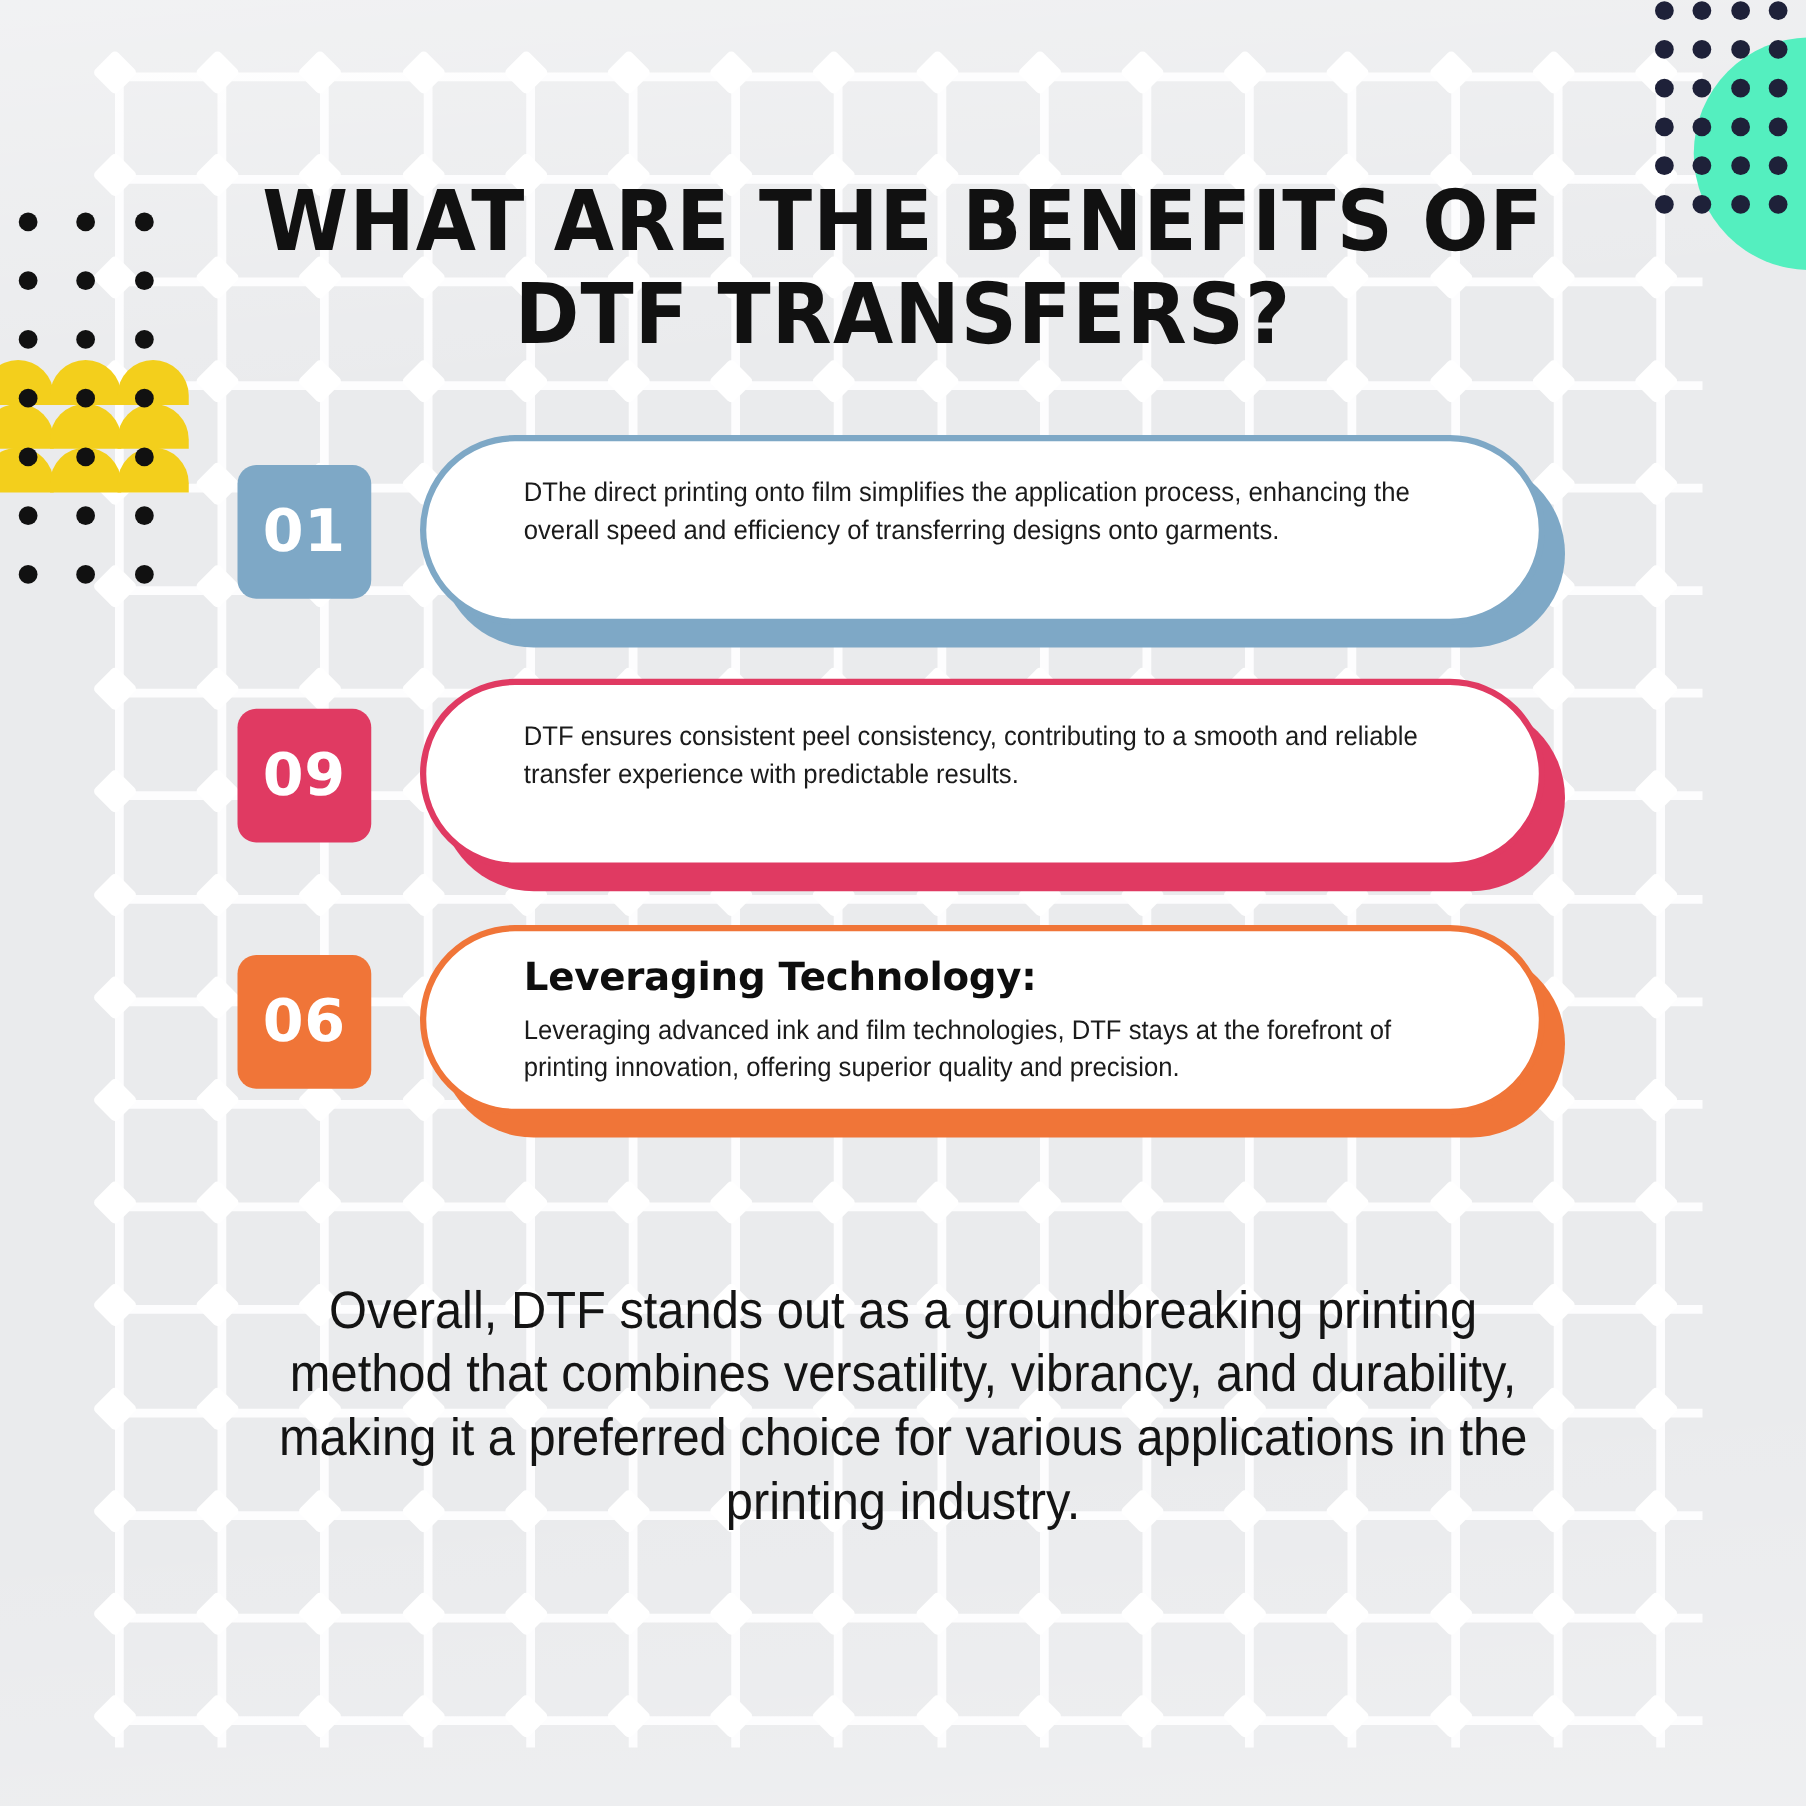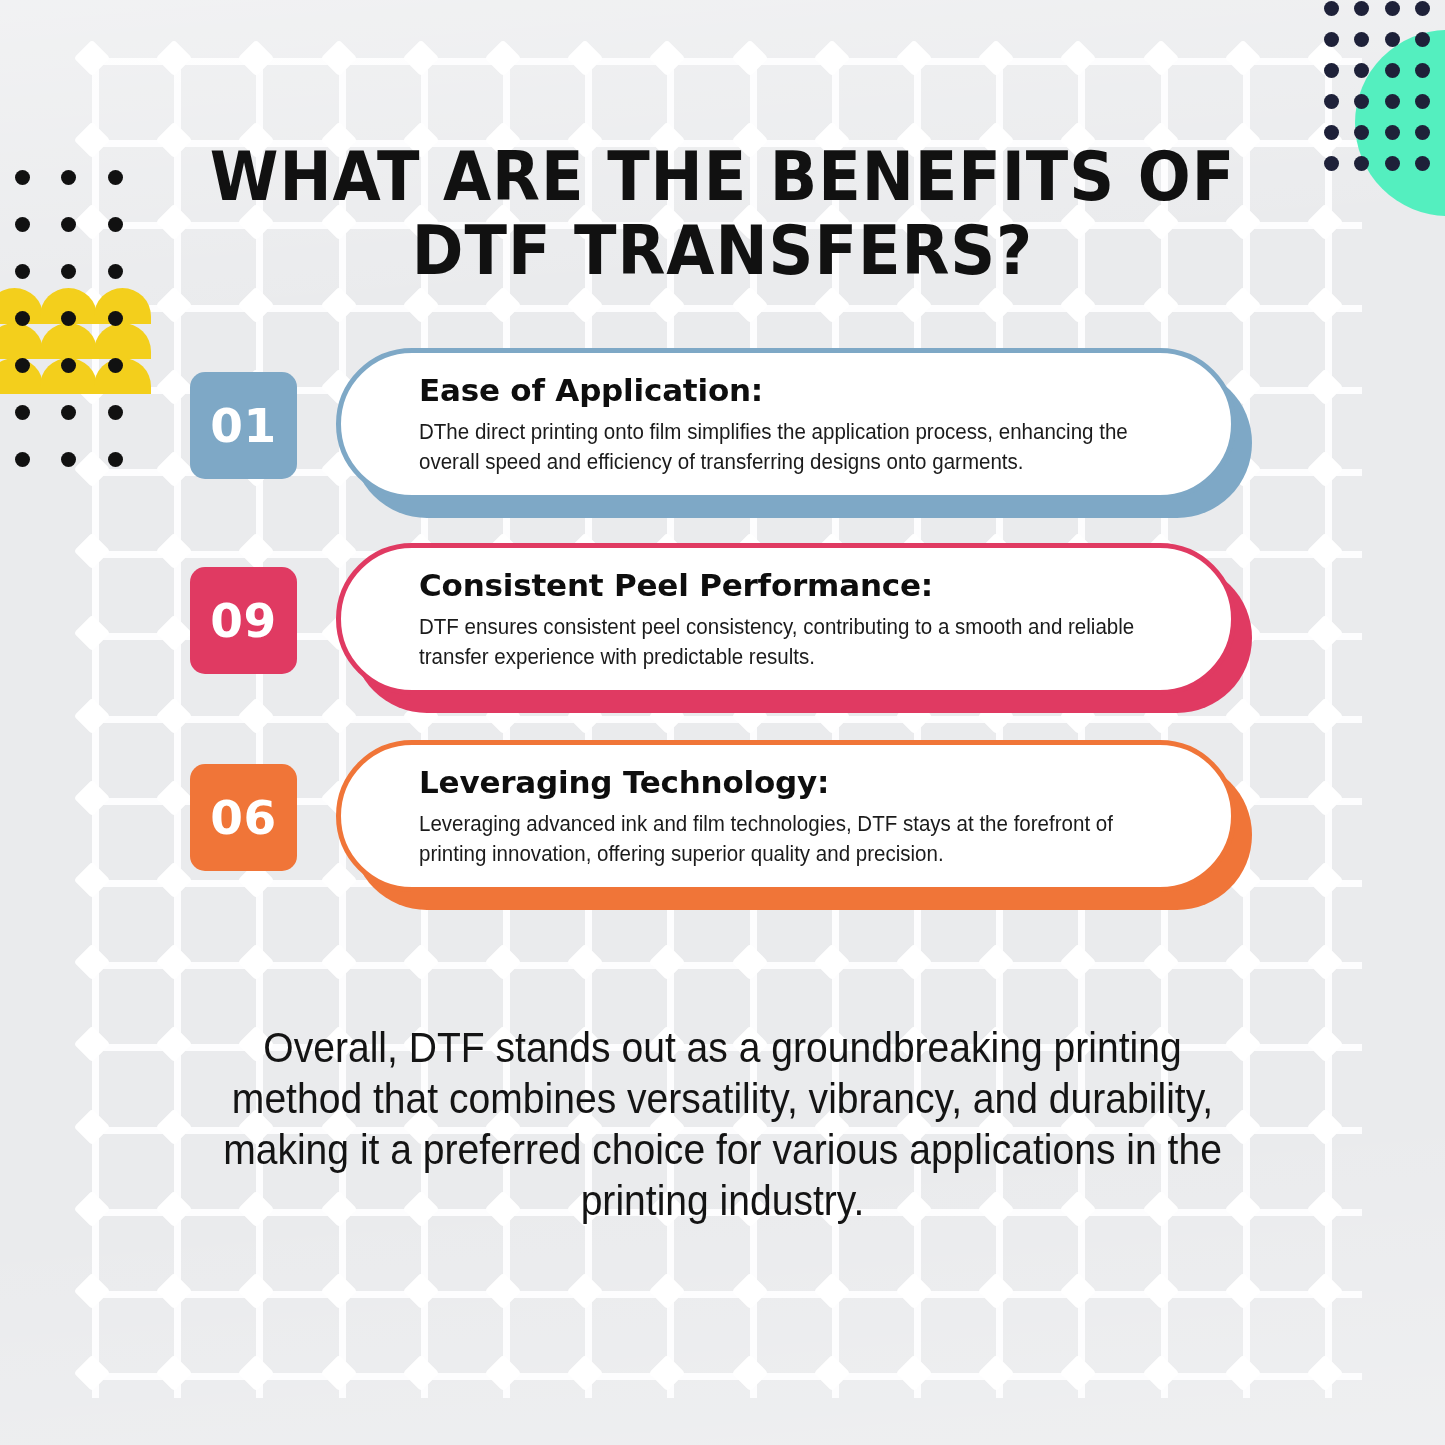--- a/index.html
+++ b/index.html
@@ -540,34 +540,32 @@
       <div class="dot" style="left:61px;top:451.5px;width:15px;height:15px;background:#111111"></div>
       <div class="dot" style="left:107.5px;top:451.5px;width:15px;height:15px;background:#111111"></div>
     </div>
 
   <div class="title">WHAT ARE THE BENEFITS OF DTF TRANSFERS?</div>
 
   <div class="card-row" style="top:348px;">
     <div class="card-shadow" style="top: 20px; background: rgb(126, 168, 198);"></div>
     <div class="card" style="border-color: rgb(126, 168, 198);">
       <div class="card-inner">
-        <div class="card-title">Ease of Application:</div>
         <div class="card-body">DThe direct printing onto film simplifies the application process, enhancing the overall speed and efficiency of transferring designs onto garments.</div>
       </div>
     </div>
     <div class="num-box" style="top: 24px; background: rgb(126, 168, 198);">
       <span>01</span>
     </div>
   </div>
 
   <div class="card-row" style="top:543px;">
     <div class="card-shadow" style="top: 20px; background: rgb(224, 58, 98);"></div>
     <div class="card" style="border-color: rgb(224, 58, 98);">
       <div class="card-inner">
-        <div class="card-title">Consistent Peel Performance:</div>
         <div class="card-body">DTF ensures consistent peel consistency, contributing to a smooth and reliable transfer experience with predictable results.</div>
       </div>
     </div>
     <div class="num-box" style="top: 24px; background: rgb(224, 58, 98);">
       <span>09</span>
     </div>
   </div>
 
   <div class="card-row" style="top:740px;">
     <div class="card-shadow" style="top: 20px; background: rgb(240, 117, 56);"></div>

